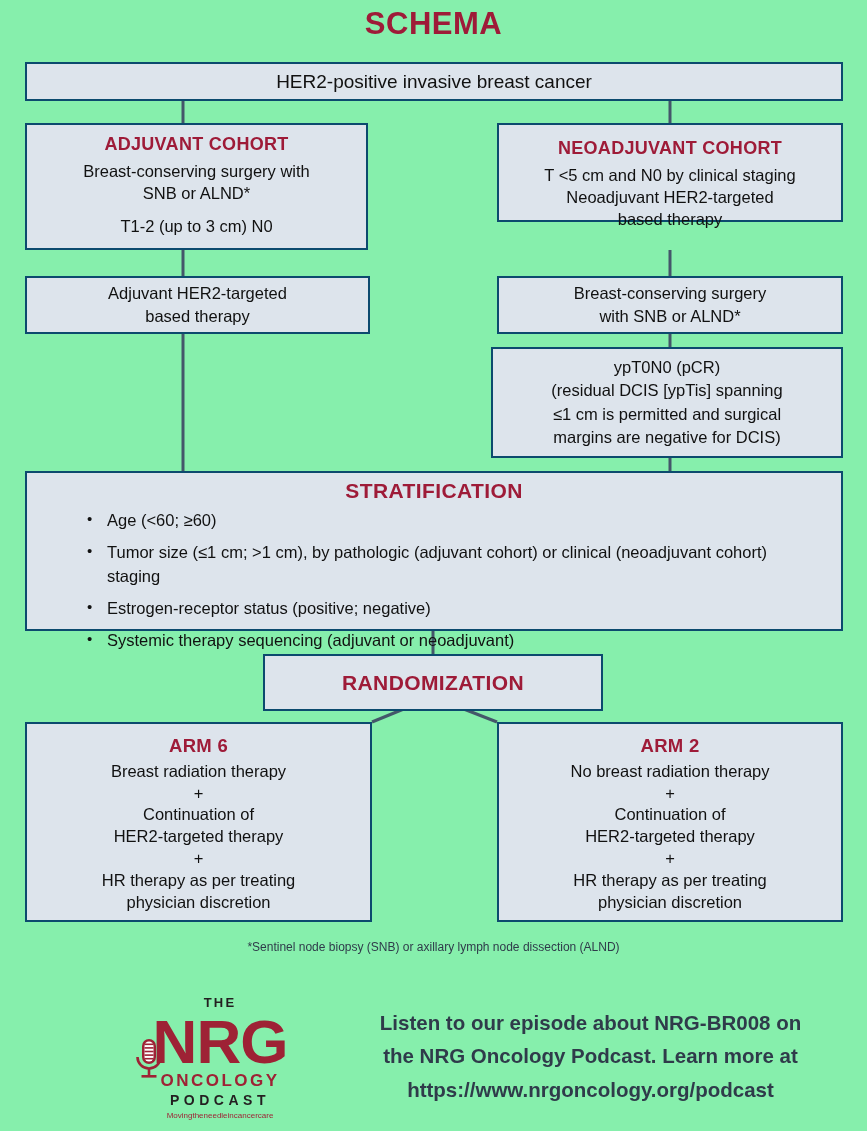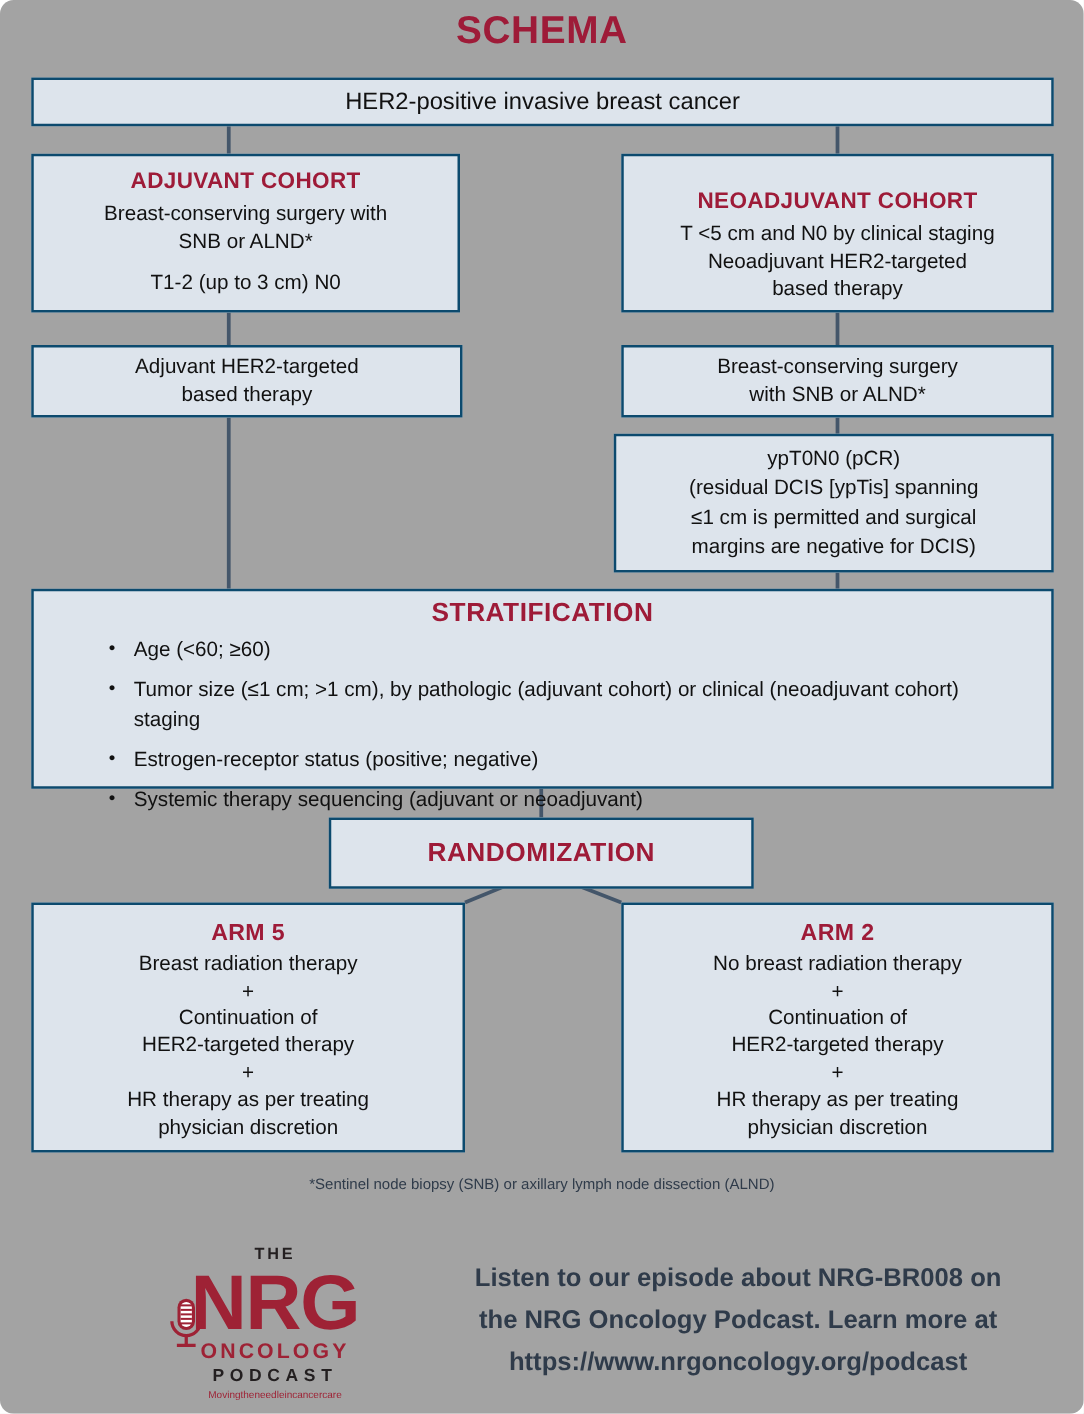--- a/index.html
+++ b/index.html
@@ -9,23 +9,22 @@
     background: #ffffff;
   }
   body {
     font-family: "Liberation Sans", sans-serif;
     -webkit-font-smoothing: antialiased;
   }
   #page {
     position: relative;
     width: 867px;
     height: 1131px;
-    background: #a3a3a3;
+    background: #86efac;
     overflow: hidden;
-    border-radius: 11px;
   }
 
   
   #connectors {
     position: absolute;
     left: 0;
     top: 0;
     width: 867px;
     height: 1131px;
     pointer-events: none;
@@ -70,24 +69,24 @@
     font-size: 19px;
   }
 
   #box-adjuvant-cohort {
     left: 25px; top: 123px; width: 343px; height: 127px;
     font-size: 16.5px; line-height: 1.33;
     justify-content: flex-start;
     padding-top: 8px;
   }
   #box-neoadjuvant-cohort {
-    left: 497px; top: 123px; width: 346px; height: 127px;
+    left: 497px; top: 123px; width: 346px; height: 99px;
     font-size: 16.5px; line-height: 1.33;
     justify-content: flex-start;
-    padding-top: 24px;
+    padding-top: 12px;
   }
   .cohort-heading {
     font-weight: bold;
     color: #9e1b38;
     font-size: 18px;
     letter-spacing: 0.3px;
     margin-bottom: 4px;
   }
   .cohort-gap { height: 11px; }
 
@@ -284,21 +283,21 @@
       <li>Estrogen-receptor status (positive; negative)</li>
       <li>Systemic therapy sequencing (adjuvant or neoadjuvant)</li>
     </ul>
   </div>
 
   <div class="box" id="box-randomization">
     <span class="line">RANDOMIZATION</span>
   </div>
 
   <div class="box" id="box-arm1">
-    <span class="line arm-heading">ARM 5</span>
+    <span class="line arm-heading">ARM 6</span>
     <span class="line">Breast radiation therapy</span>
     <span class="line">+</span>
     <span class="line">Continuation of</span>
     <span class="line">HER2-targeted therapy</span>
     <span class="line">+</span>
     <span class="line">HR therapy as per treating</span>
     <span class="line">physician discretion</span>
   </div>
 
   <div class="box" id="box-arm2">

